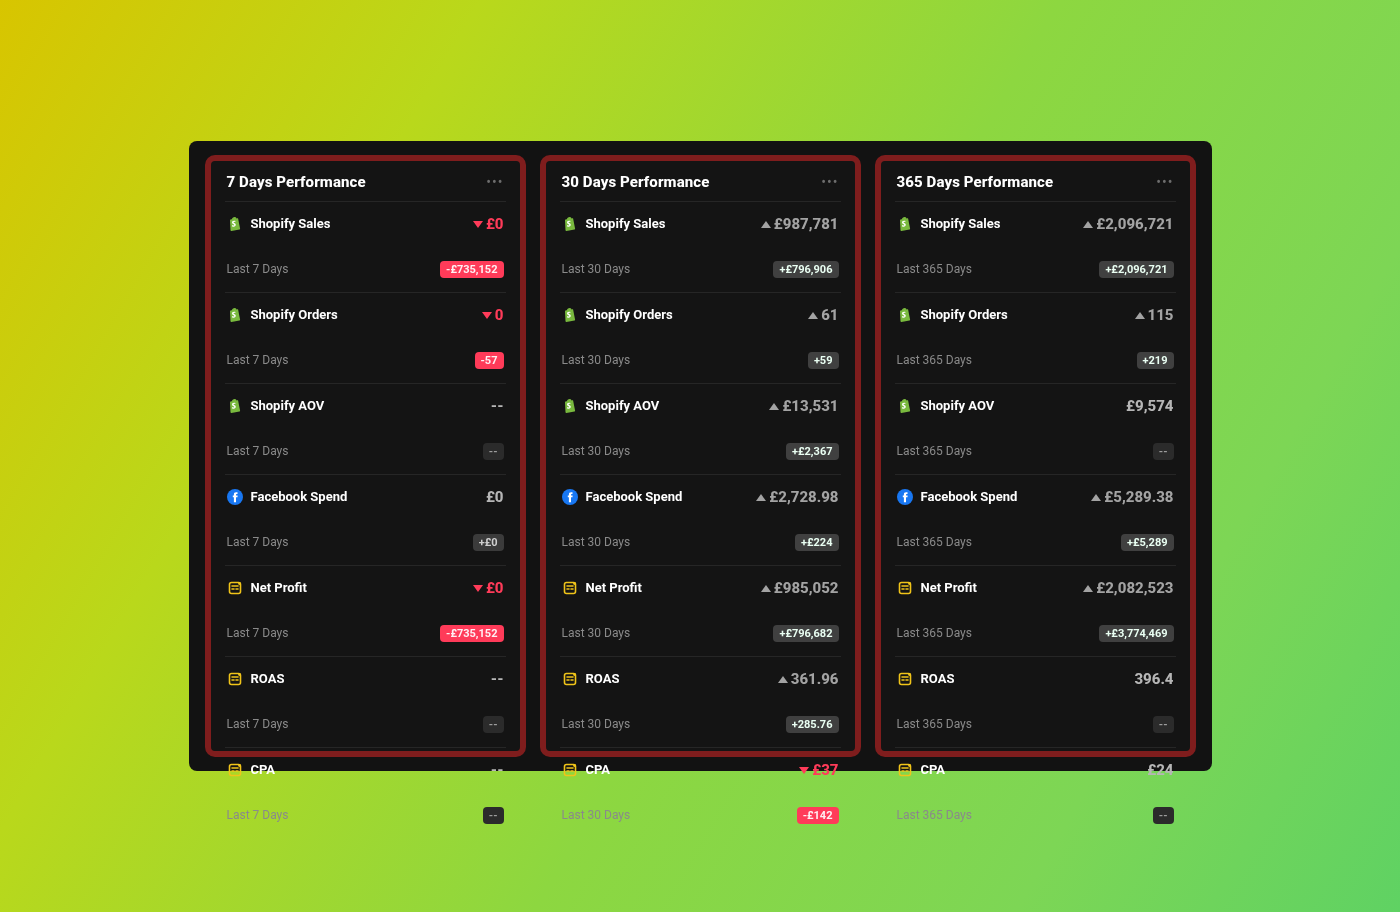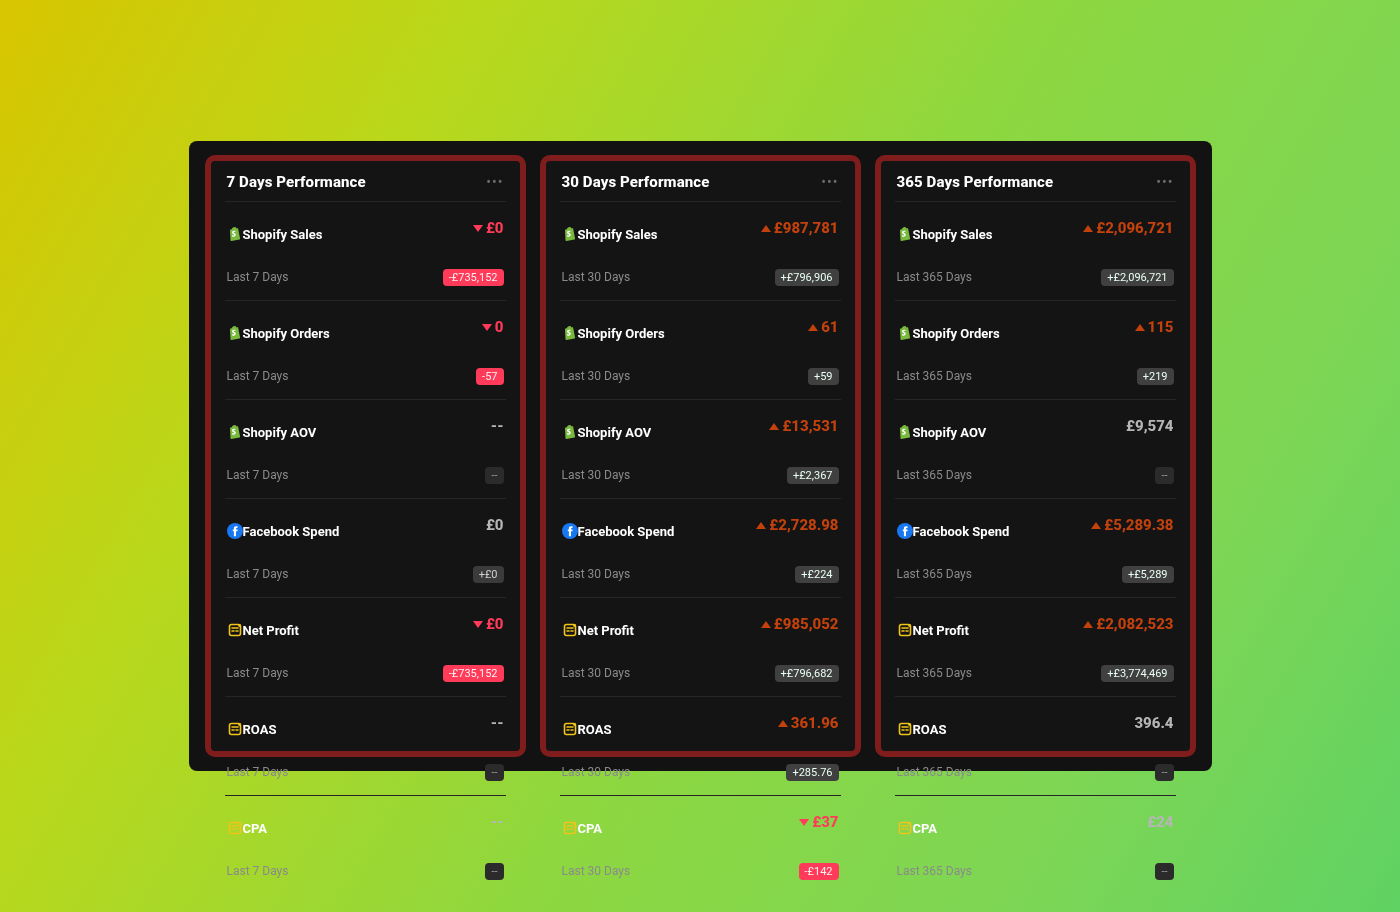--- a/index.html
+++ b/index.html
@@ -32,35 +32,35 @@
   .dots { color: #6d6d6d; font-size: 14px; letter-spacing: 1px; cursor: pointer; }
 
   .metric {
     border-top: 1px solid #262626;
     padding: 12px 2px 12px 2px;
   }
   .metric:first-of-type { border-top: none; }
   .row1 { display: flex; align-items: center; justify-content: space-between; min-height: 20px; }
   .row2 { display: flex; align-items: center; justify-content: space-between; min-height: 22px; margin-top: 24px; }
 
-  .left { display: flex; align-items: center; gap: 0; margin-top: 12px; }
+  .left { display: flex; gap: 8px; }
   .label { color: #ffffff; font-weight: 700; font-size: 13px; }
   .sublabel { color: #8a8a8a; font-size: 12px; }
 
   .value { font-weight: 800; font-size: 15px; display: flex; align-items: center; gap: 3px; }
-  .value.up   { color: #c2410c; }
+  .value.up   { color: #a3a3a3; }
   .value.down { color: #ff3b59; }
   .value.flat { color: #b6b6b6; }
 
   .caret { width: 0; height: 0; display: inline-block; }
   .caret.up   { border-left: 5px solid transparent; border-right: 5px solid transparent; border-bottom: 7px solid currentColor; }
   .caret.down { border-left: 5px solid transparent; border-right: 5px solid transparent; border-top: 7px solid currentColor; }
 
   .badge {
-    font-size: 11px; font-weight: 400; padding: 3px 6px; border-radius: 4px;
+    font-size: 11px; font-weight: 700; padding: 3px 6px; border-radius: 4px;
     display: inline-block; line-height: 1;
   }
   .badge.green { background: #404040; color: #eafff3; }
   .badge.red   { background: #ff3b59; color: #fff0f3; }
   .badge.grey  { background: #3b3b3b; color: #cfcfcf; }
   .badge.dark  { background: #2b2b2b; color: #9c9c9c; }
 
   
   .icon { width: 16px; height: 16px; display: inline-flex; align-items: center; justify-content: center; }
   .icon svg { width: 16px; height: 16px; display: block; }

